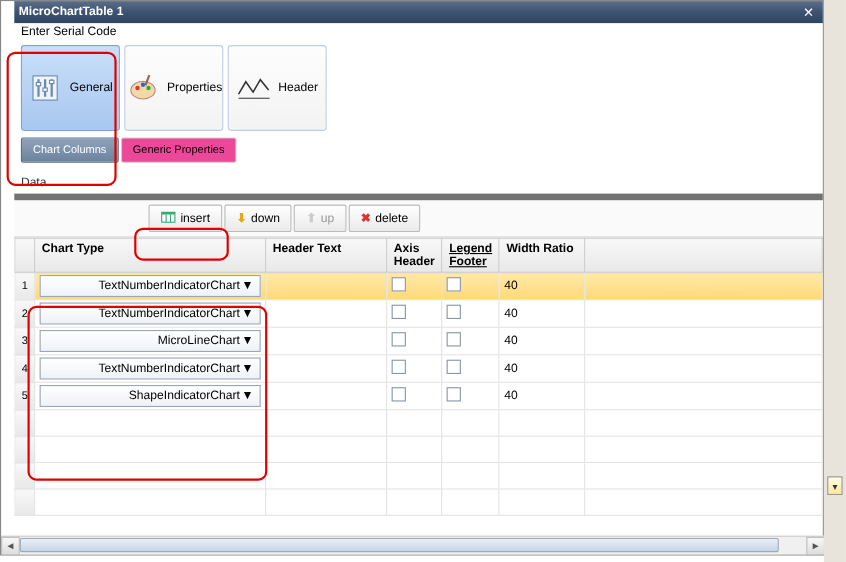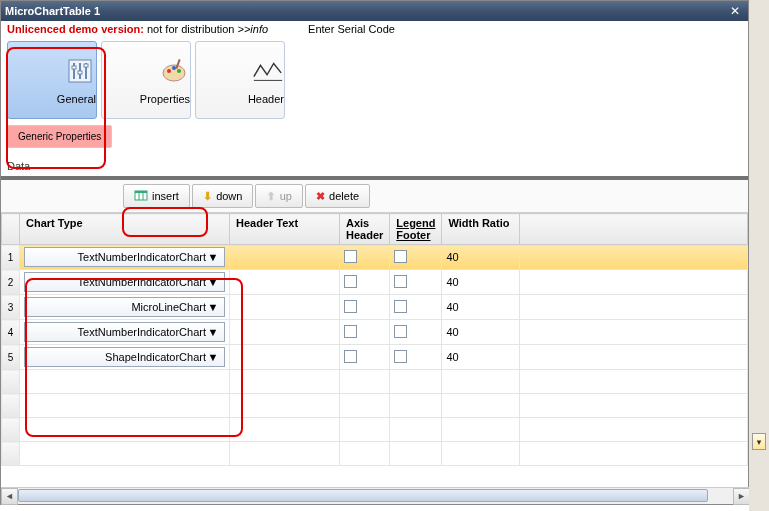--- a/index.html
+++ b/index.html
@@ -12,20 +12,21 @@
     height: 511px;
     overflow: hidden;
     position: relative;
   }
   .window {
     width: 749px;
     height: 505px;
     border: 1px solid #888;
     background: #fff;
     position: relative;
+    padding-left: 12px;
   }
   .titlebar {
     height: 20px;
     background: linear-gradient(to bottom, #5a6e8a 0%, #3d5370 50%, #2e4460 100%);
     color: #fff;
     display: flex;
     align-items: center;
     padding: 0 4px;
     justify-content: space-between;
   }
@@ -45,57 +46,57 @@
     padding: 4px 6px 2px 6px;
     gap: 4px;
   }
   .ribbon-item {
     width: 90px;
     height: 78px;
     border: 1px solid #bfcde0;
     border-radius: 3px;
     background: linear-gradient(to bottom, #fdfdfd, #f3f3f3);
     display: flex;
-    flex-direction: column;
-    align-items: flex-end;
+    flex-direction: row;
+    align-items: center;
     justify-content: center;
     gap: 6px;
     cursor: pointer;
     font-size: 11px;
   }
   .ribbon-item.selected {
     background: linear-gradient(to bottom, #c9defa, #a8c8ef);
     border-color: #7da4d9;
   }
   .ribbon-icon { width: 32px; height: 32px; display:flex; align-items:center; justify-content:center; }
   .sub-tabs {
     display: flex;
     padding: 4px 6px;
     gap: 2px;
   }
   .sub-tab {
     padding: 5px 10px;
     font-size: 10px;
     border: 1px solid #ccc;
-    background: #fca5a5;
+    background: #ec4899;
     cursor: pointer;
     border-radius: 2px;
   }
   .sub-tab.active {
     background: linear-gradient(to bottom, #8fa3bb, #6c839e);
     color: #fff;
     border-color: #5a6e8a;
   }
   .section-label {
     padding: 8px 6px 4px 6px;
     font-size: 11px;
     color: #333;
   }
   .toolbar-row {
-    border-top: 4px solid #737373;
+    border-top: 6px solid #737373;
     border-bottom: 1px solid #d0d0d0;
     padding: 4px 0 4px 122px;
     display: flex;
     gap: 2px;
     background: #fafafa;
   }
   .tb-btn {
     display: inline-flex;
     align-items: center;
     gap: 4px;
@@ -218,25 +219,20 @@
 </head>
 <body>
 
 <div class="window">
   <div class="titlebar">
     <span class="title">MicroChartTable 1</span>
     <span class="close-x">✕</span>
   </div>
 
   <div class="notice-row">
-    <span>
-      <span class="notice-red">Unlicenced demo version:</span>
-      <span class="notice-black">not for distribution</span>
-      <span class="notice-black" style="font-style:italic;">&gt;&gt;info</span>
-    </span>
     <span class="notice-black">Enter Serial Code</span>
   </div>
 
   <div class="ribbon">
     <div class="ribbon-item selected">
       <div class="ribbon-icon">
         <svg width="30" height="30" viewBox="0 0 30 30">
             <rect x="4" y="4" width="22" height="22" fill="#eef4fb" stroke="#6b88ad"></rect>
             <line x1="9" y1="7" x2="9" y2="23" stroke="#6b88ad" stroke-width="2"></line>
             <line x1="15" y1="7" x2="15" y2="23" stroke="#6b88ad" stroke-width="2"></line>
@@ -265,20 +261,21 @@
         <svg width="34" height="24" viewBox="0 0 34 24">
             <polyline points="2,18 9,6 16,16 23,4 31,14" fill="none" stroke="#333" stroke-width="1.5"></polyline>
             <line x1="2" y1="22" x2="32" y2="22" stroke="#333"></line>
           </svg>
       </div>
       <span>Header</span>
     </div>
   </div>
 
   <div class="sub-tabs">
+    <div class="sub-tab active">Chart Columns</div>
     <div class="sub-tab">Generic Properties</div>
   </div>
 
   <div class="section-label">Data</div>
 
   <div class="toolbar-row">
     <div class="tb-btn">
       <span><svg width="14" height="14" viewBox="0 0 14 14">
             <rect x="1" y="3" width="12" height="9" fill="#fff" stroke="#3a7"></rect>
             <rect x="1" y="3" width="12" height="2" fill="#3a7"></rect>

